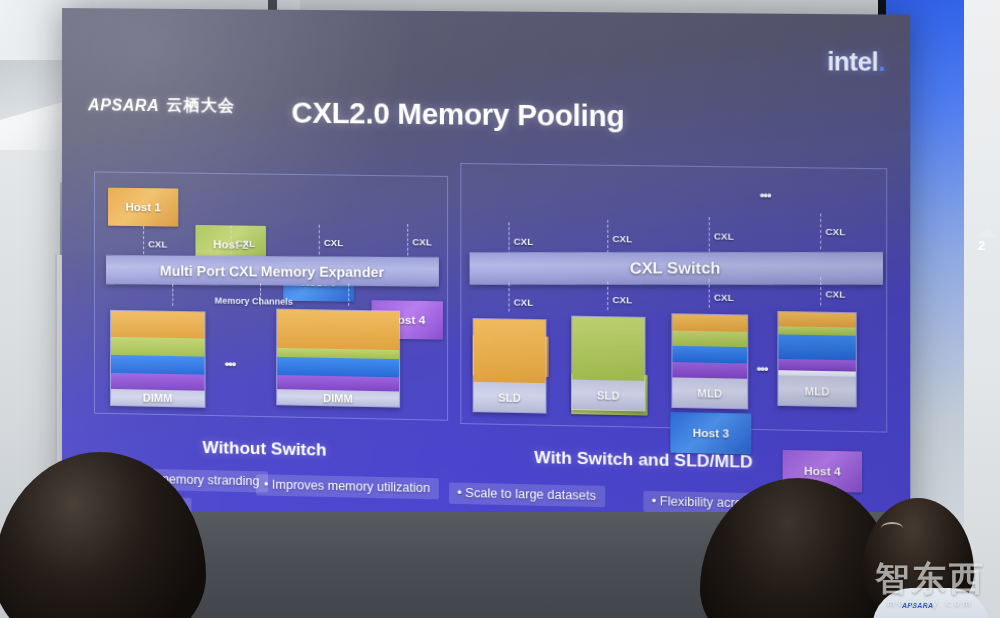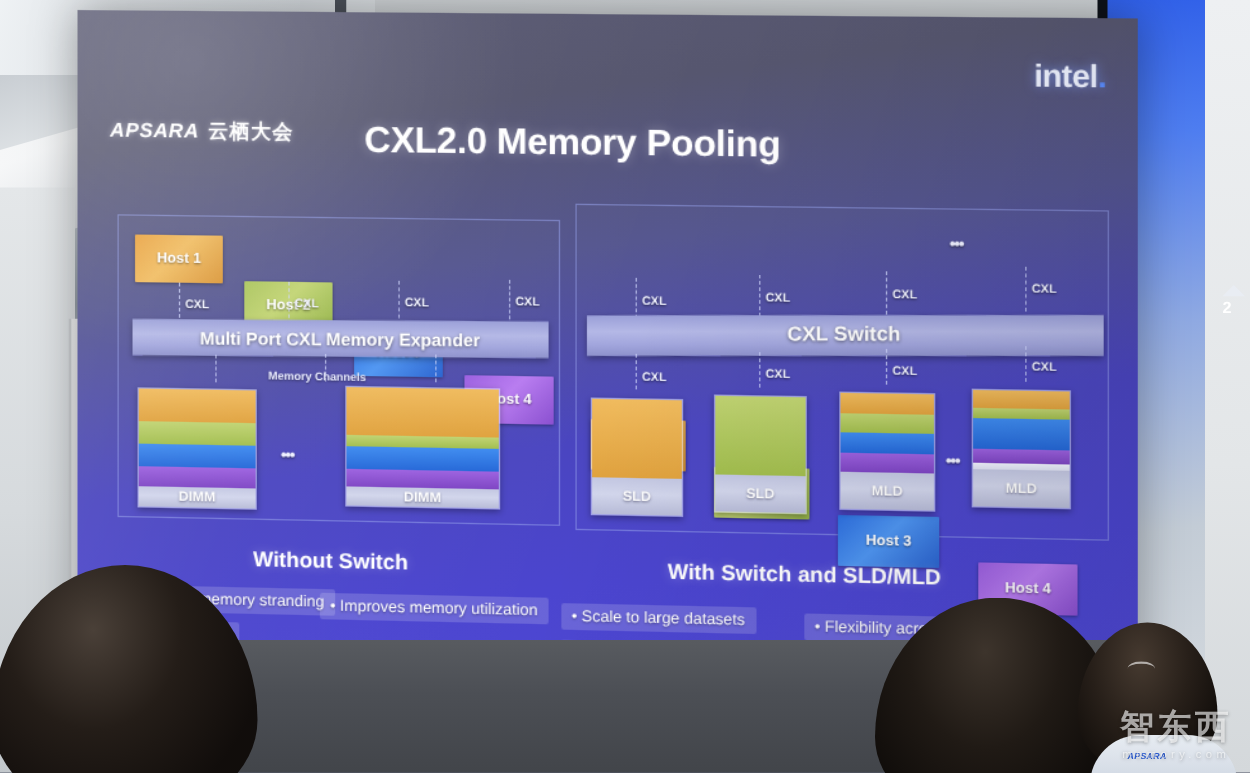--- a/index.html
+++ b/index.html
@@ -218,21 +218,21 @@
     position:absolute; left: 30px; top: 14px; font-size: 7px; font-weight: bold;
     color:#2b5bd0; font-style: italic; letter-spacing:.3px;
   }
 
   
   .watermark {
     position: absolute; right: 14px; bottom: 10px;
     text-align: center; color: rgba(255,255,255,.62);
     text-shadow: 0 1px 3px rgba(0,0,0,.35); pointer-events: none;
   }
-  .watermark .cn { font-size: 27px; font-weight: bold; letter-spacing: 3px; line-height: 1; margin-top: 32px; }
+  .watermark .cn { font-size: 34px; font-weight: bold; letter-spacing: 3px; line-height: 1; margin-top: 32px; }
   .watermark .en { font-size: 9px; letter-spacing: 3.5px; margin-top: 3px; }
   .watermark .arc {
     position: absolute; left: 6px; top: -7px; width: 22px; height: 12px;
     border-top: 2px solid rgba(255,255,255,.6); border-radius: 50% 50% 0 0;
   }
   .num-marker {
     position: absolute; right: 4px; top: 228px;
     color: #ffffff; font-size: 13px; font-weight: bold;
   }
   .num-marker .tri {

